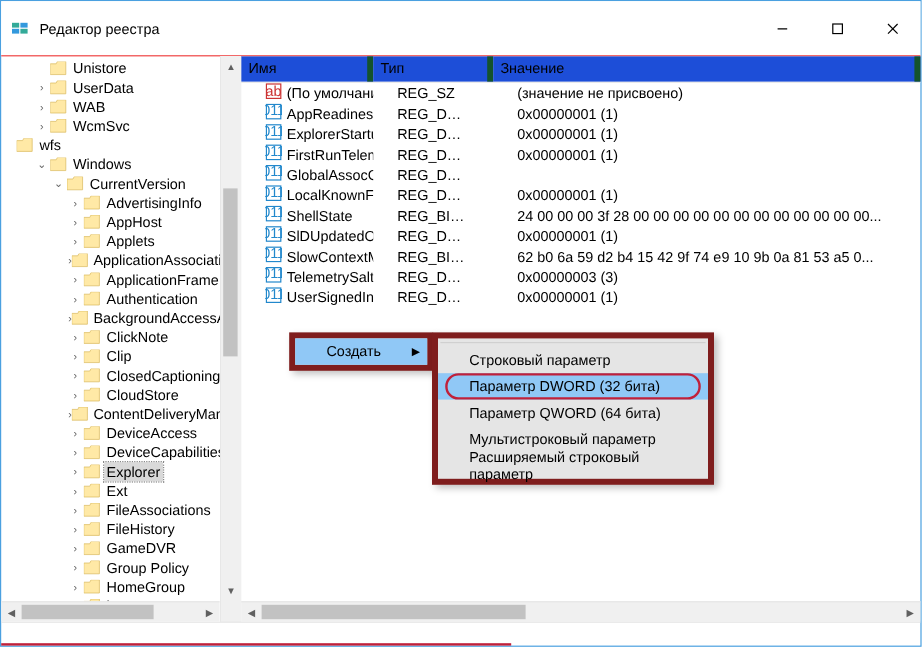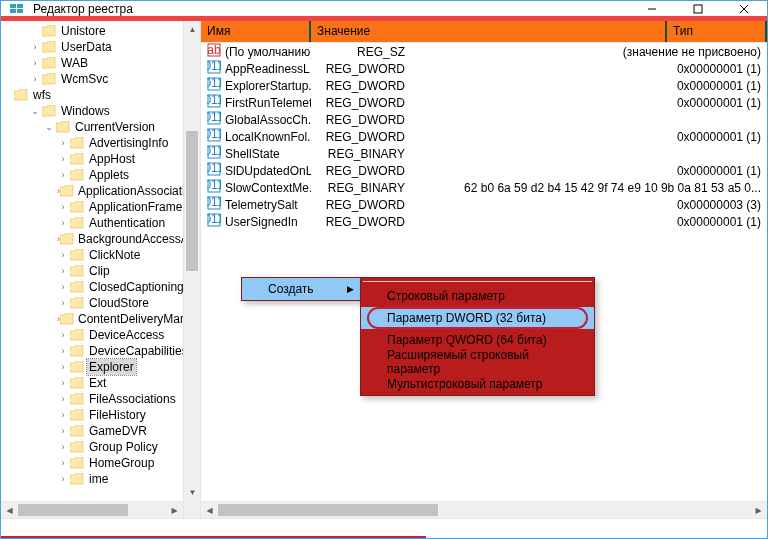--- a/index.html
+++ b/index.html
@@ -1,51 +1,51 @@
 <!DOCTYPE html>
 <html><head>
 <meta charset="utf-8">
 <style>
   * { box-sizing: border-box; margin: 0; padding: 0; font-family: "Segoe UI", Tahoma, sans-serif; font-size: 12px; }
   body { width: 768px; height: 539px; overflow: hidden; background: #fff; position: relative; }
   .window { width: 768px; height: 539px; border: 1px solid #4aa0e0; background: #fff; display: flex; flex-direction: column; position: relative; }
-  .titlebar { height: 20px; background: #fff; display: flex; align-items: center; padding-left: 8px; border-bottom: 5px solid #ef4444; }
+  .titlebar { height: 46px; background: #fff; display: flex; align-items: center; padding-left: 8px; border-bottom: 1px solid #ef4444; }
   .titlebar .icon { width: 16px; height: 16px; margin-right: 8px; }
   .titlebar .title { flex: 1; }
   .winbtns { display: flex; height: 100%; }
   .winbtn { width: 46px; display: flex; align-items: center; justify-content: center; }
   .winbtn svg { width: 10px; height: 10px; }
   .menubar { height: 20px; display: flex; align-items: center; padding-left: 4px; gap: 2px; border-bottom: 1px solid #e5e5e5; }
   .menubar span { padding: 2px 6px; }
   .content { flex: 1; display: flex; min-height: 0; }
   .tree { width: 200px; border-right: 1px solid #e5e5e5; overflow: hidden; padding-top: 2px; position: relative; }
   .tree-inner { height: 100%; overflow-y: hidden; }
   .node { display: flex; align-items: center; height: 16px; line-height: 16px; white-space: nowrap; padding-left: 0; }
   .twisty { width: 12px; display: inline-flex; justify-content: center; color: #666; font-size: 9px; cursor: default; }
   .folder { width: 16px; height: 14px; display: inline-flex; align-items: center; justify-content: center; margin-right: 2px; }
   .folder svg { width: 14px; height: 12px; }
   .node-label { padding: 0 2px; }
   .node.selected .node-label { background: #d9d9d9; outline: 1px dotted #888; }
   .list { flex: 1; display: flex; flex-direction: column; min-width: 0; }
   .list-head { display: flex; height: 22px; border-bottom: 1px solid #e5e5e5; }
-  .list-head .col { padding: 3px 6px; border-right: 2px solid #14532d; background: #f97316; }
+  .list-head .col { padding: 3px 6px; border-right: 5px solid #14532d; background: #1d4ed8; }
   .col.name { width: 110px; }
   .col.type { width: 100px; }
   .col.val { flex: 1; }
   .rows { flex: 1; overflow: hidden; }
   .row { display: flex; height: 17px; align-items: center; }
-  .row .c { padding: 0 6px; white-space: nowrap; overflow: hidden; text-overflow: ellipsis; text-align: right; }
+  .row .c { padding: 0 20px; white-space: nowrap; overflow: hidden; text-overflow: ellipsis; }
   .row .c.name { width: 110px; display: flex; align-items: center; gap: 4px; }
   .row .c.type { width: 100px; }
   .row .c.val { flex: 1; }
   .valicon { width: 14px; height: 14px; flex-shrink: 0; }
   .statusbar { height: 20px; border-top: 1px solid #e5e5e5; padding: 2px 6px; display: flex; align-items: center; position: relative; }
   .statusbar .redline { position: absolute; left: 0; bottom: 0; height: 2px; background: #c0203a; width: 425px; }
   
-  .ctx { position: absolute; background: #b91c1c; border: 1px solid #7f1d1d; box-shadow: 3px 3px 6px rgba(0,0,0,.25); }
+  .ctx { position: absolute; background: #e5e5e5; border: 5px solid #7f1d1d; box-shadow: 3px 3px 6px rgba(0,0,0,.25); }
   .ctx.sub1 { left: 240px; top: 276px; width: 120px; }
   .ctx.sub2 { left: 359px; top: 276px; width: 235px; }
   .ctx-item { height: 22px; display: flex; align-items: center; padding: 0 18px 0 26px; position: relative; }
   .ctx-item.hl { background: #90c8f6; }
   .ctx-item .arrow { position: absolute; right: 6px; font-size: 9px; }
   .ctx-sep { height: 1px; background: #d0d0d0; margin: 3px 2px; }
   .ctx-item.ringed::after { content: ""; position: absolute; left: 6px; right: 6px; top: 0px; bottom: 0px; border: 2px solid #c0203a; border-radius: 11px; pointer-events: none; }
   
   .vscroll { position: absolute; right: 0; top: 0; bottom: 0; width: 17px; background: #f0f0f0; border-left: 1px solid #e5e5e5; }
   .vscroll .thumb { position: absolute; left: 2px; right: 2px; background: #c2c2c2; }
@@ -361,22 +361,22 @@
       <div class="hscroll" style="position:absolute;left:0;right:17px;bottom:0;">
         <div class="scrollbtn" style="left:0">◀</div>
         <div class="thumb" style="left:17px;width:110px;"></div>
         <div class="scrollbtn" style="right:0">▶</div>
       </div>
     </div>
 
     <div class="list">
       <div class="list-head">
         <div class="col name">Имя</div>
+        <div class="col type">Тип</div>
         <div class="col val">Значение</div>
-        <div class="col type">Тип</div>
       </div>
       <div class="rows" id="rows">
           <div class="row">
             <div class="c name">
               <span><svg class="valicon" viewBox="0 0 14 14">
                   <rect x="1" y="1" width="12" height="12" fill="#fff" stroke="#c33"></rect>
                   <text x="7" y="11" text-anchor="middle" font-size="9" fill="#c33">ab</text>
                 </svg></span>
               <span>(По умолчанию)</span>
             </div>
@@ -439,20 +439,21 @@
           </div>
           <div class="row">
             <div class="c name">
               <span><svg class="valicon" viewBox="0 0 14 14">
                   <rect x="1" y="1" width="12" height="12" fill="#fff" stroke="#28c"></rect>
                   <text x="7" y="10" text-anchor="middle" font-size="7" fill="#28c">011</text>
                 </svg></span>
               <span>ShellState</span>
             </div>
             <div class="c type">REG_BINARY</div>
+            <div class="c val">24 00 00 00 3f 28 00 00 00 00 00 00 00 00 00 00 00 00...</div>
           </div>
           <div class="row">
             <div class="c name">
               <span><svg class="valicon" viewBox="0 0 14 14">
                   <rect x="1" y="1" width="12" height="12" fill="#fff" stroke="#28c"></rect>
                   <text x="7" y="10" text-anchor="middle" font-size="7" fill="#28c">011</text>
                 </svg></span>
               <span>SlDUpdatedOnL...</span>
             </div>
             <div class="c type">REG_DWORD</div>
@@ -515,19 +516,19 @@
       <div class="ctx-item">
         <span>Строковый параметр</span>
       </div>
       <div class="ctx-item hl ringed">
         <span>Параметр DWORD (32 бита)</span>
       </div>
       <div class="ctx-item">
         <span>Параметр QWORD (64 бита)</span>
       </div>
       <div class="ctx-item">
+        <span>Мультистроковый параметр</span>
+      </div>
+      <div class="ctx-item">
         <span>Расширяемый строковый параметр</span>
-      </div>
-      <div class="ctx-item">
-        <span>Мультистроковый параметр</span>
       </div>
     </div>
 </div>
 
 </body></html>

